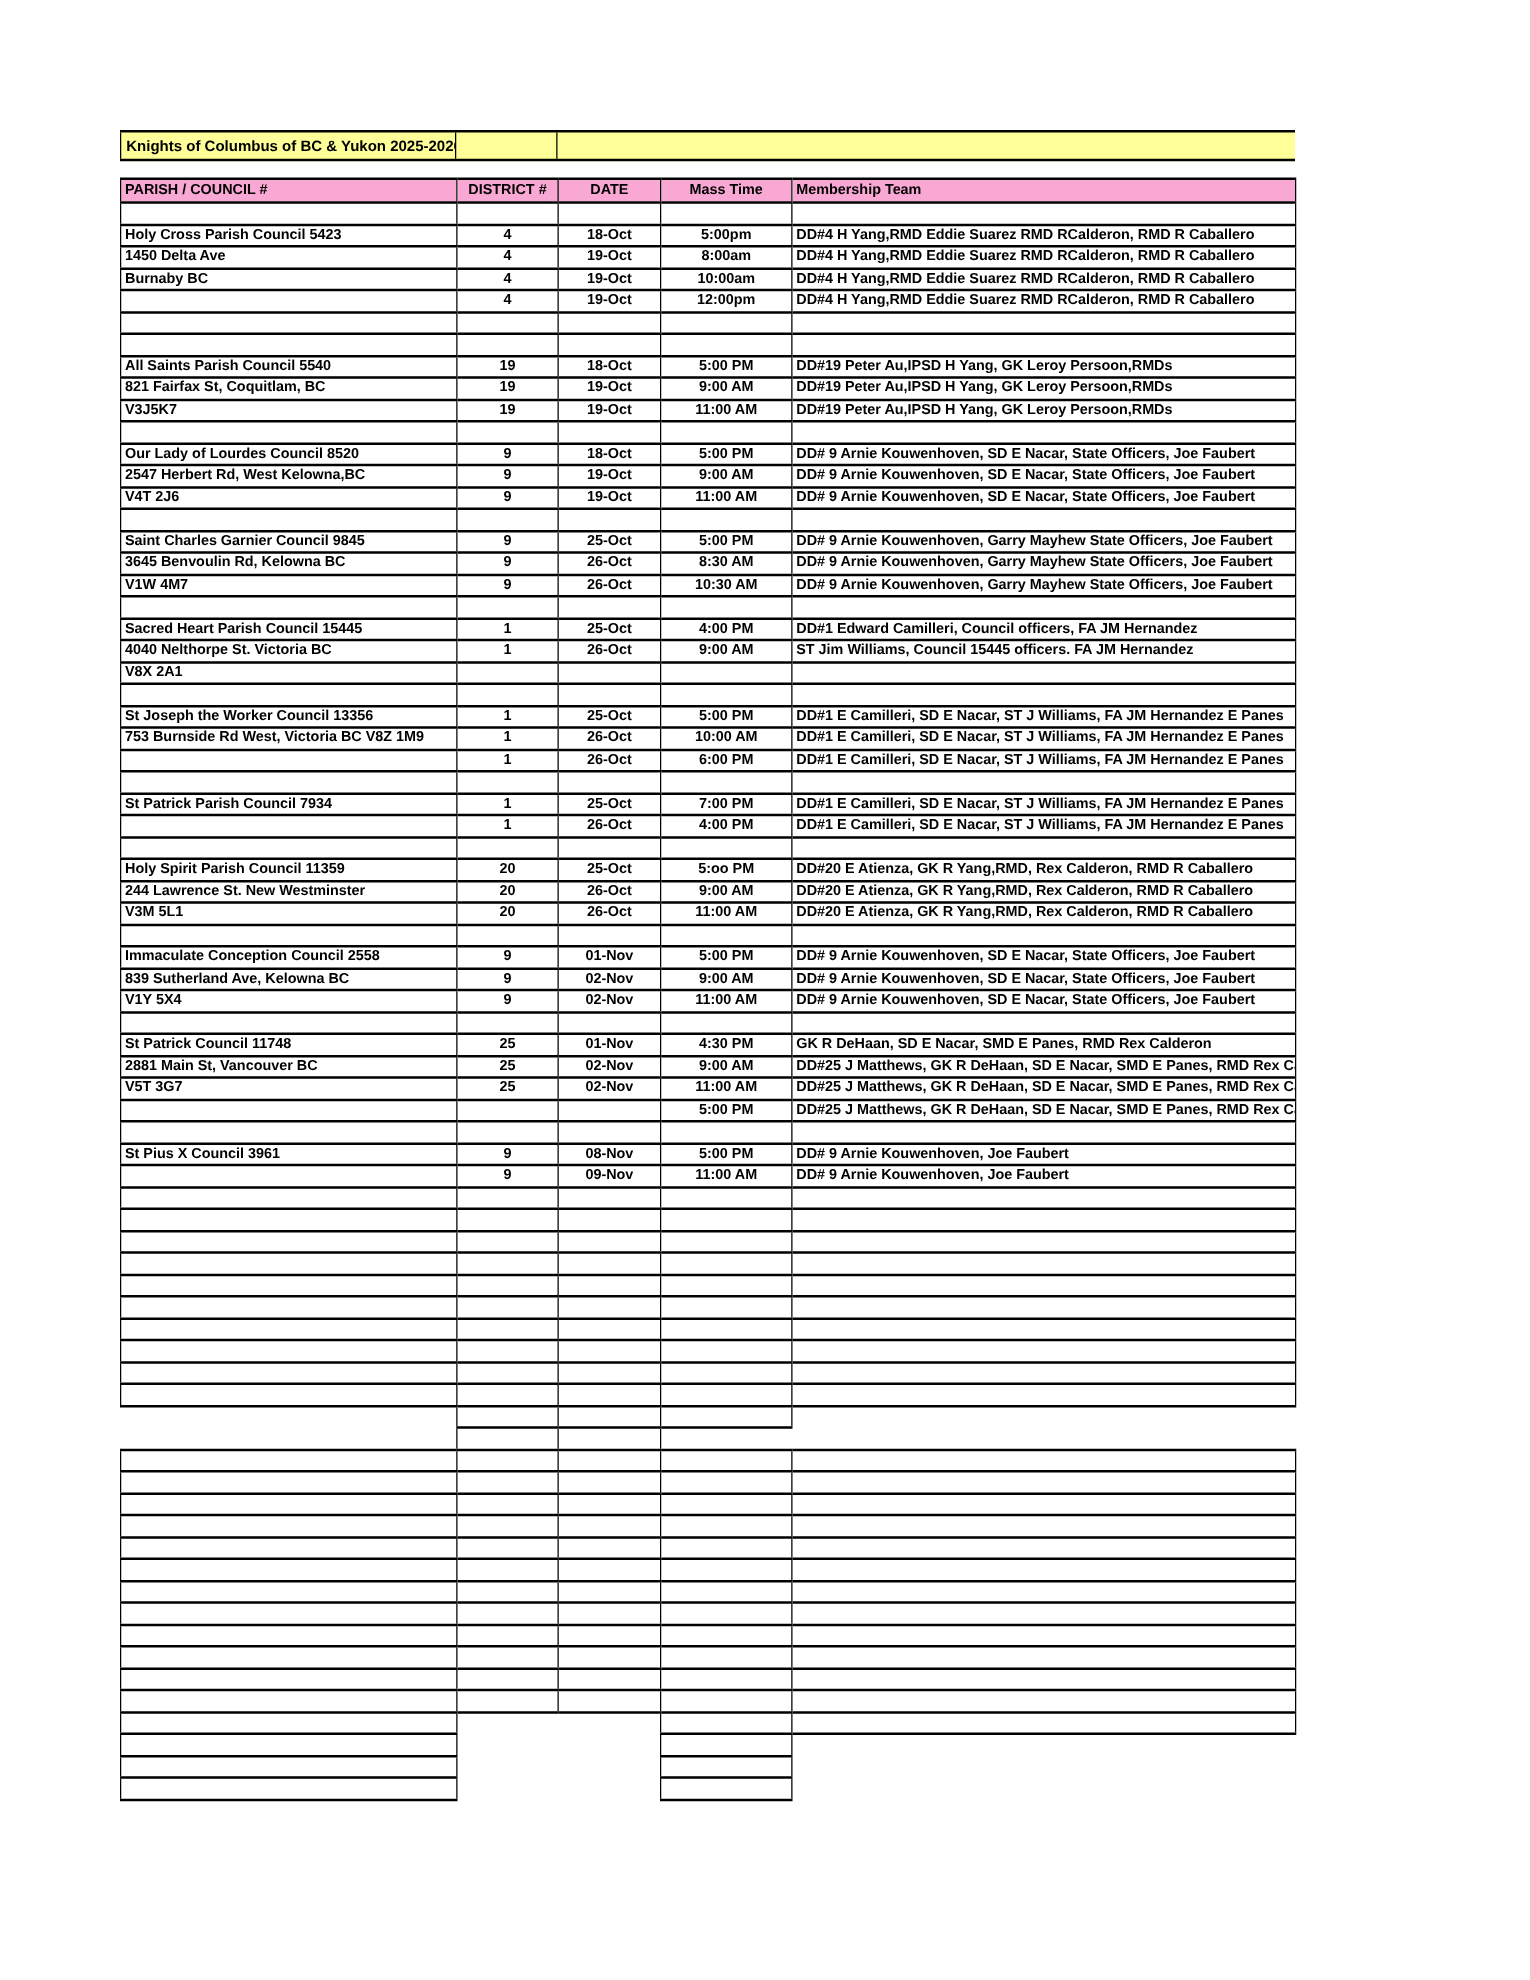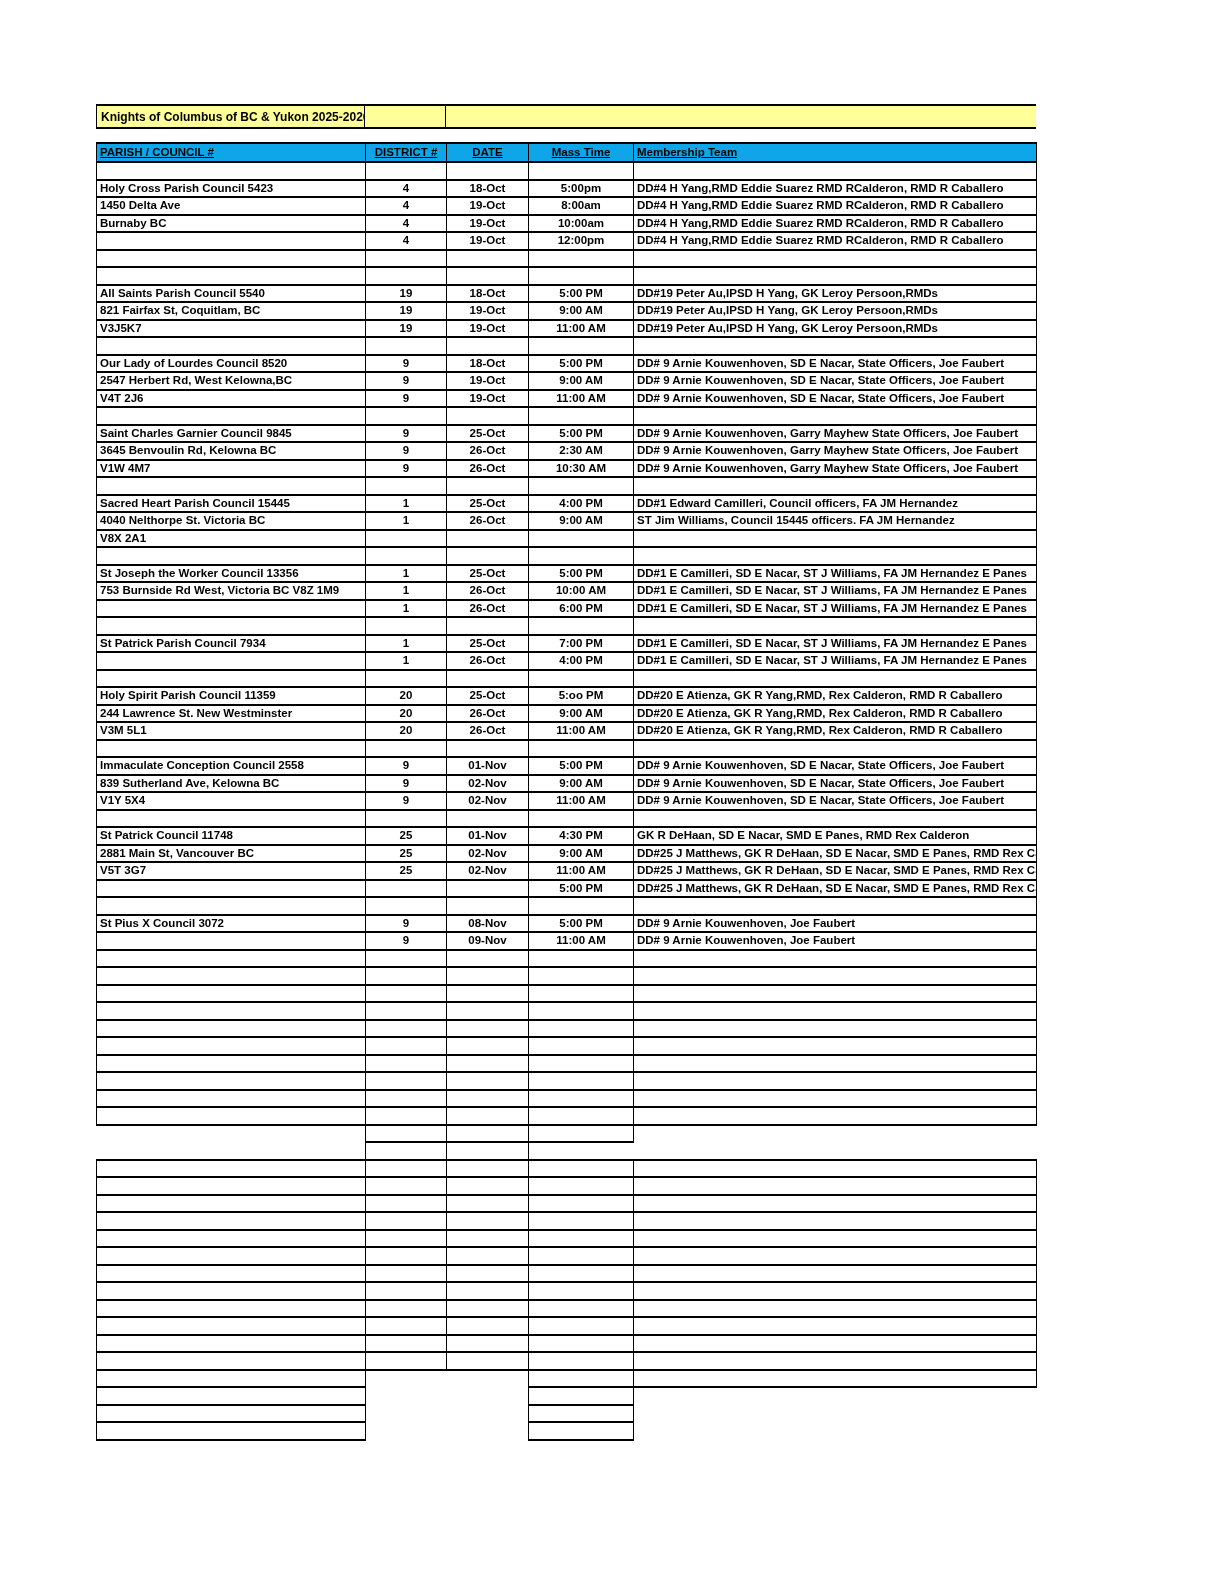--- a/index.html
+++ b/index.html
@@ -30,21 +30,21 @@
   .t-mid{width:81px;}
   .t-right{width:590px;justify-content:center;}
 
   
   table.grid{border-collapse:collapse;table-layout:fixed;width:940px;}
   td,th{
     padding:0 3px;height:15.5px;line-height:15px;
     font-size:11.5px;font-weight:bold;color:#000;
     overflow:hidden;white-space:nowrap;
   }
-  th{background:#0ea5e9;height:17px;text-align:left;text-decoration:underline;}
+  th{background:#f9a8d4;height:17px;text-align:left;}
   .b{border-left:1px solid #000;border-right:1px solid #000;border-top:2px solid #000;border-bottom:2px solid #000;}
   .nb{border:0;}
   .center{text-align:center;}
   .left{text-align:left;}
 </style>
 </head>
 <body>
 
 <div class="sheet">
 
@@ -180,21 +180,21 @@
           <td class="b left">Saint Charles Garnier Council 9845</td>
           <td class="b center">9</td>
           <td class="b center">25-Oct</td>
           <td class="b center">5:00 PM</td>
           <td class="b left">DD# 9 Arnie Kouwenhoven, Garry Mayhew State Officers, Joe Faubert</td>
         </tr>
         <tr>
           <td class="b left">3645 Benvoulin Rd, Kelowna BC</td>
           <td class="b center">9</td>
           <td class="b center">26-Oct</td>
-          <td class="b center">2:30 AM</td>
+          <td class="b center">8:30 AM</td>
           <td class="b left">DD# 9 Arnie Kouwenhoven, Garry Mayhew State Officers, Joe Faubert</td>
         </tr>
         <tr>
           <td class="b left">V1W 4M7</td>
           <td class="b center">9</td>
           <td class="b center">26-Oct</td>
           <td class="b center">10:30 AM</td>
           <td class="b left">DD# 9 Arnie Kouwenhoven, Garry Mayhew State Officers, Joe Faubert</td>
         </tr>
         <tr>
@@ -366,21 +366,21 @@
           <td class="b left">DD#25 J Matthews, GK R DeHaan, SD E Nacar, SMD E Panes, RMD Rex Calderon</td>
         </tr>
         <tr>
           <td class="b left"></td>
           <td class="b center"></td>
           <td class="b center"></td>
           <td class="b center"></td>
           <td class="b left"></td>
         </tr>
         <tr>
-          <td class="b left">St Pius X Council 3072</td>
+          <td class="b left">St Pius X Council 3961</td>
           <td class="b center">9</td>
           <td class="b center">08-Nov</td>
           <td class="b center">5:00 PM</td>
           <td class="b left">DD# 9 Arnie Kouwenhoven, Joe Faubert</td>
         </tr>
         <tr>
           <td class="b left"></td>
           <td class="b center">9</td>
           <td class="b center">09-Nov</td>
           <td class="b center">11:00 AM</td>

